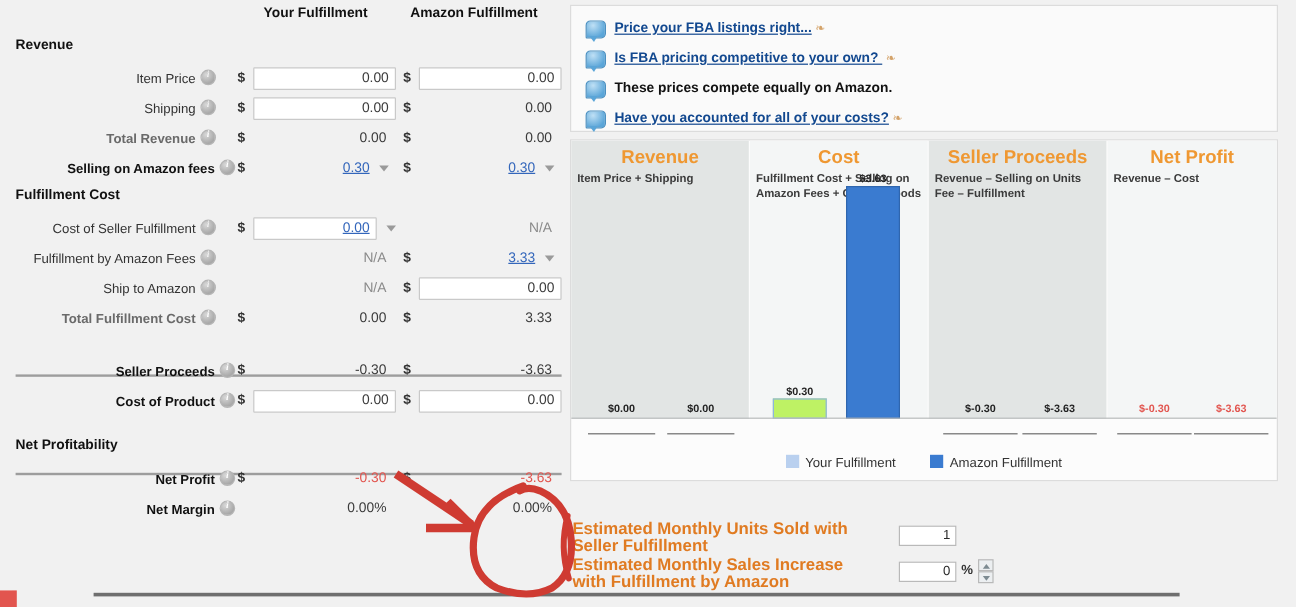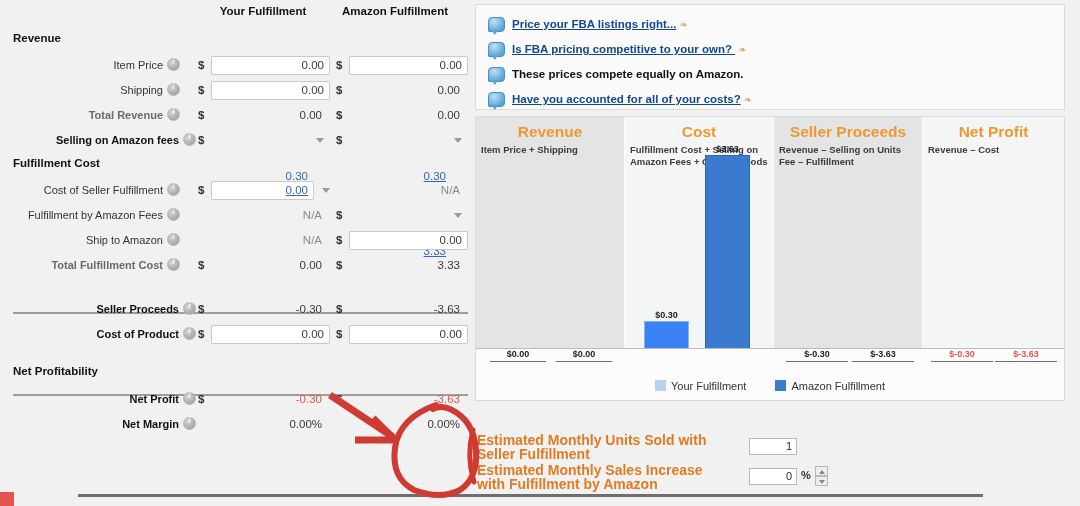--- a/index.html
+++ b/index.html
@@ -59,21 +59,21 @@
 
   .cell{position:absolute;top:2px;height:21px;}
   .cell.c1{left:198px;width:132px;}
   .cell.c2{left:336px;width:132px;}
   .dollar{position:absolute;left:0;top:3px;font-size:11.5px;font-weight:bold;color:#333;}
   .val{
     position:absolute;right:8px;top:3px;font-size:11.5px;color:#3b3b3b;text-align:right;
   }
   .val.na{color:#8a8a8a;}
   .val.neg{color:#e2554f;}
-  .val.link{color:#3366bb;text-decoration:underline;margin-top:36px;}
+  .val.link{color:#3366bb;text-decoration:underline;}
   .box{
     position:absolute;left:13px;top:0;right:16px;height:19px;
     background:#fff;border:1px solid #c9c9c9;
     border-radius:1px;
     box-sizing:border-box;
   }
   .box.wide{right:0;}
   .box .bv{
     position:absolute;right:5px;top:2px;font-size:11.5px;color:#3b3b3b;
   }
@@ -143,21 +143,21 @@
   .bar .blabel{
     position:absolute;bottom:100%;left:50%;transform:translateX(-50%);
     margin-bottom:2px;font-size:9px;font-weight:bold;color:#222;white-space:nowrap;
   }
   .axis{
     position:absolute;left:0;right:0;bottom:51px;height:1px;background:#b9bcbc;
   }
   .zero{
     position:absolute;bottom:38px;
     font-size:9px;font-weight:bold;color:#222;text-align:center;
-    padding-bottom:2px;border-bottom:1px solid #6d6d6d;
+    padding-bottom:16px;border-bottom:1px solid #6d6d6d;
   }
   .zero.red .amt{color:#e2554f;}
   .legend{
     position:absolute;bottom:8px;left:0;right:0;
     text-align:center;font-size:11px;color:#333;
   }
   .legend span.sw{
     display:inline-block;width:11px;height:11px;vertical-align:-1px;margin-right:5px;
   }
   .legend .item{margin:0 13px;}
@@ -413,21 +413,21 @@
         <div class="ptitle">Revenue</div>
         <div class="psub">Item Price + Shipping</div>
       </div>
       <div class="zero" style="left:14px;width:56px"><span class="amt">$0.00</span></div>
       <div class="zero" style="left:80px;width:56px"><span class="amt">$0.00</span></div>
 
       <div class="panel plain" style="left:149px;width:148px">
         <div class="ptitle">Cost</div>
         <div class="psub">Fulfillment Cost + Selling on Amazon Fees + Cost of Goods</div>
       </div>
-      <div class="bar" style="left:168px;width:45px;height:28px;bottom:51px;background:#3b82f6;border:1px solid #8fb4e0;box-sizing:border-box">
+      <div class="bar" style="left:168px;width:45px;height:17px;bottom:51px;background:#bef264;border:1px solid #8fb4e0;box-sizing:border-box">
         <span class="blabel">$0.30</span>
       </div>
       <div class="bar" style="left:229px;width:45px;height:194px;bottom:51px;background:#3a7bd0;border:1px solid #2f66ae;box-sizing:border-box">
         <span class="blabel">$3.63</span>
       </div>
 
       <div class="panel shade" style="left:298px;width:148px">
         <div class="ptitle">Seller Proceeds</div>
         <div class="psub">Revenue – Selling on Units Fee – Fulfillment</div>
       </div>

